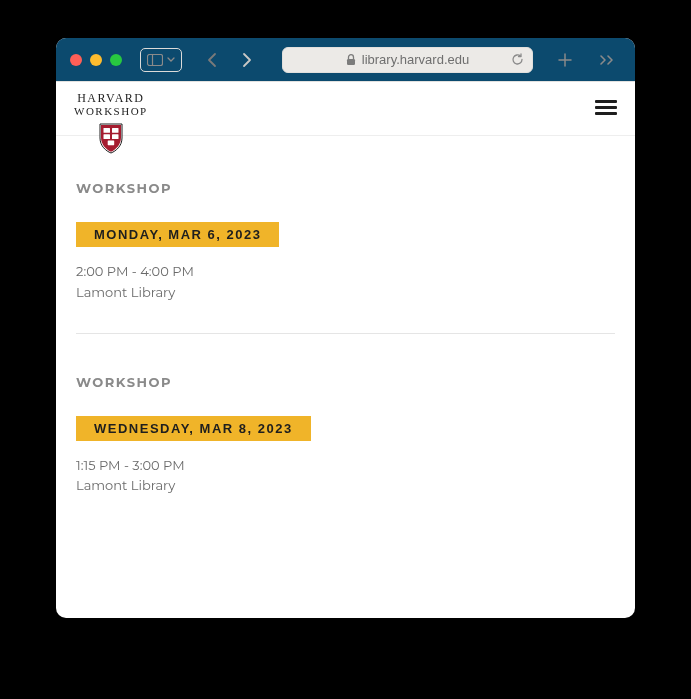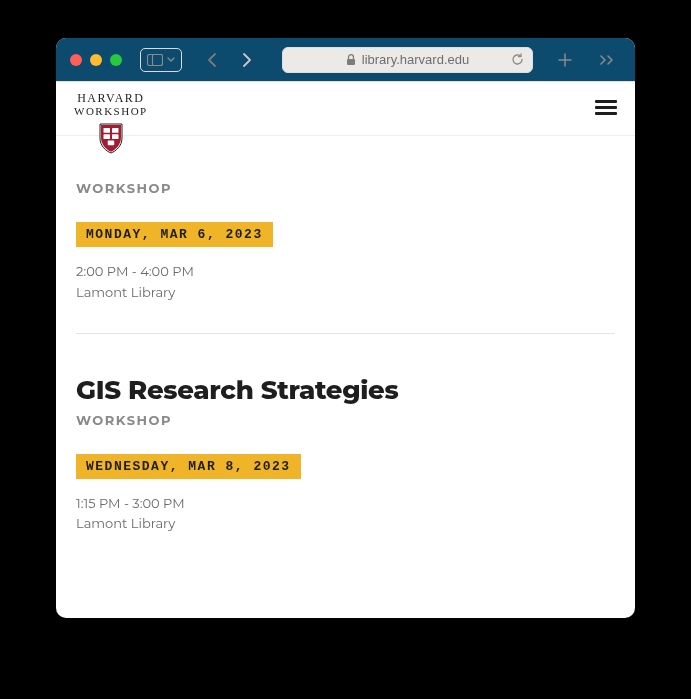--- a/index.html
+++ b/index.html
@@ -151,26 +151,26 @@
     font-size: 13px;
     color: #8a8a8a;
     letter-spacing: 1.5px;
     text-transform: uppercase;
     margin-bottom: 26px;
   }
   .event .date {
     display: inline-block;
     background: #f0b429;
     color: #1e1e1e;
-    font-family: Liberation Mono, monospace;
+    font-family: Liberation Sans, sans-serif;
     font-weight: 700;
     font-size: 13px;
     letter-spacing: 1.5px;
     text-transform: uppercase;
-    padding: 5px 10px;
+    padding: 5px 18px;
     margin-bottom: 14px;
   }
   .event .time, .event .loc {
     font-family: Montserrat, -apple-system, Helvetica, Arial, sans-serif;
     font-size: 13px;
     color: #6a6a6a;
     line-height: 1.6;
   }
   svg { display: block; }
 </style>
@@ -271,21 +271,20 @@
   <div class="content">
 
     <div class="event">
       <div class="type">WORKSHOP</div>
       <div><span class="date">MONDAY, MAR 6, 2023</span></div>
       <div class="time">2:00 PM - 4:00 PM</div>
       <div class="loc">Lamont Library</div>
     </div>
 
     <div class="event">
-      <h2>GIS Research Strategies</h2>
       <div class="type">WORKSHOP</div>
       <div><span class="date">WEDNESDAY, MAR 8, 2023</span></div>
       <div class="time">1:15 PM - 3:00 PM</div>
       <div class="loc">Lamont Library</div>
     </div>
 
   </div>
 </div>
 
 </body></html>

